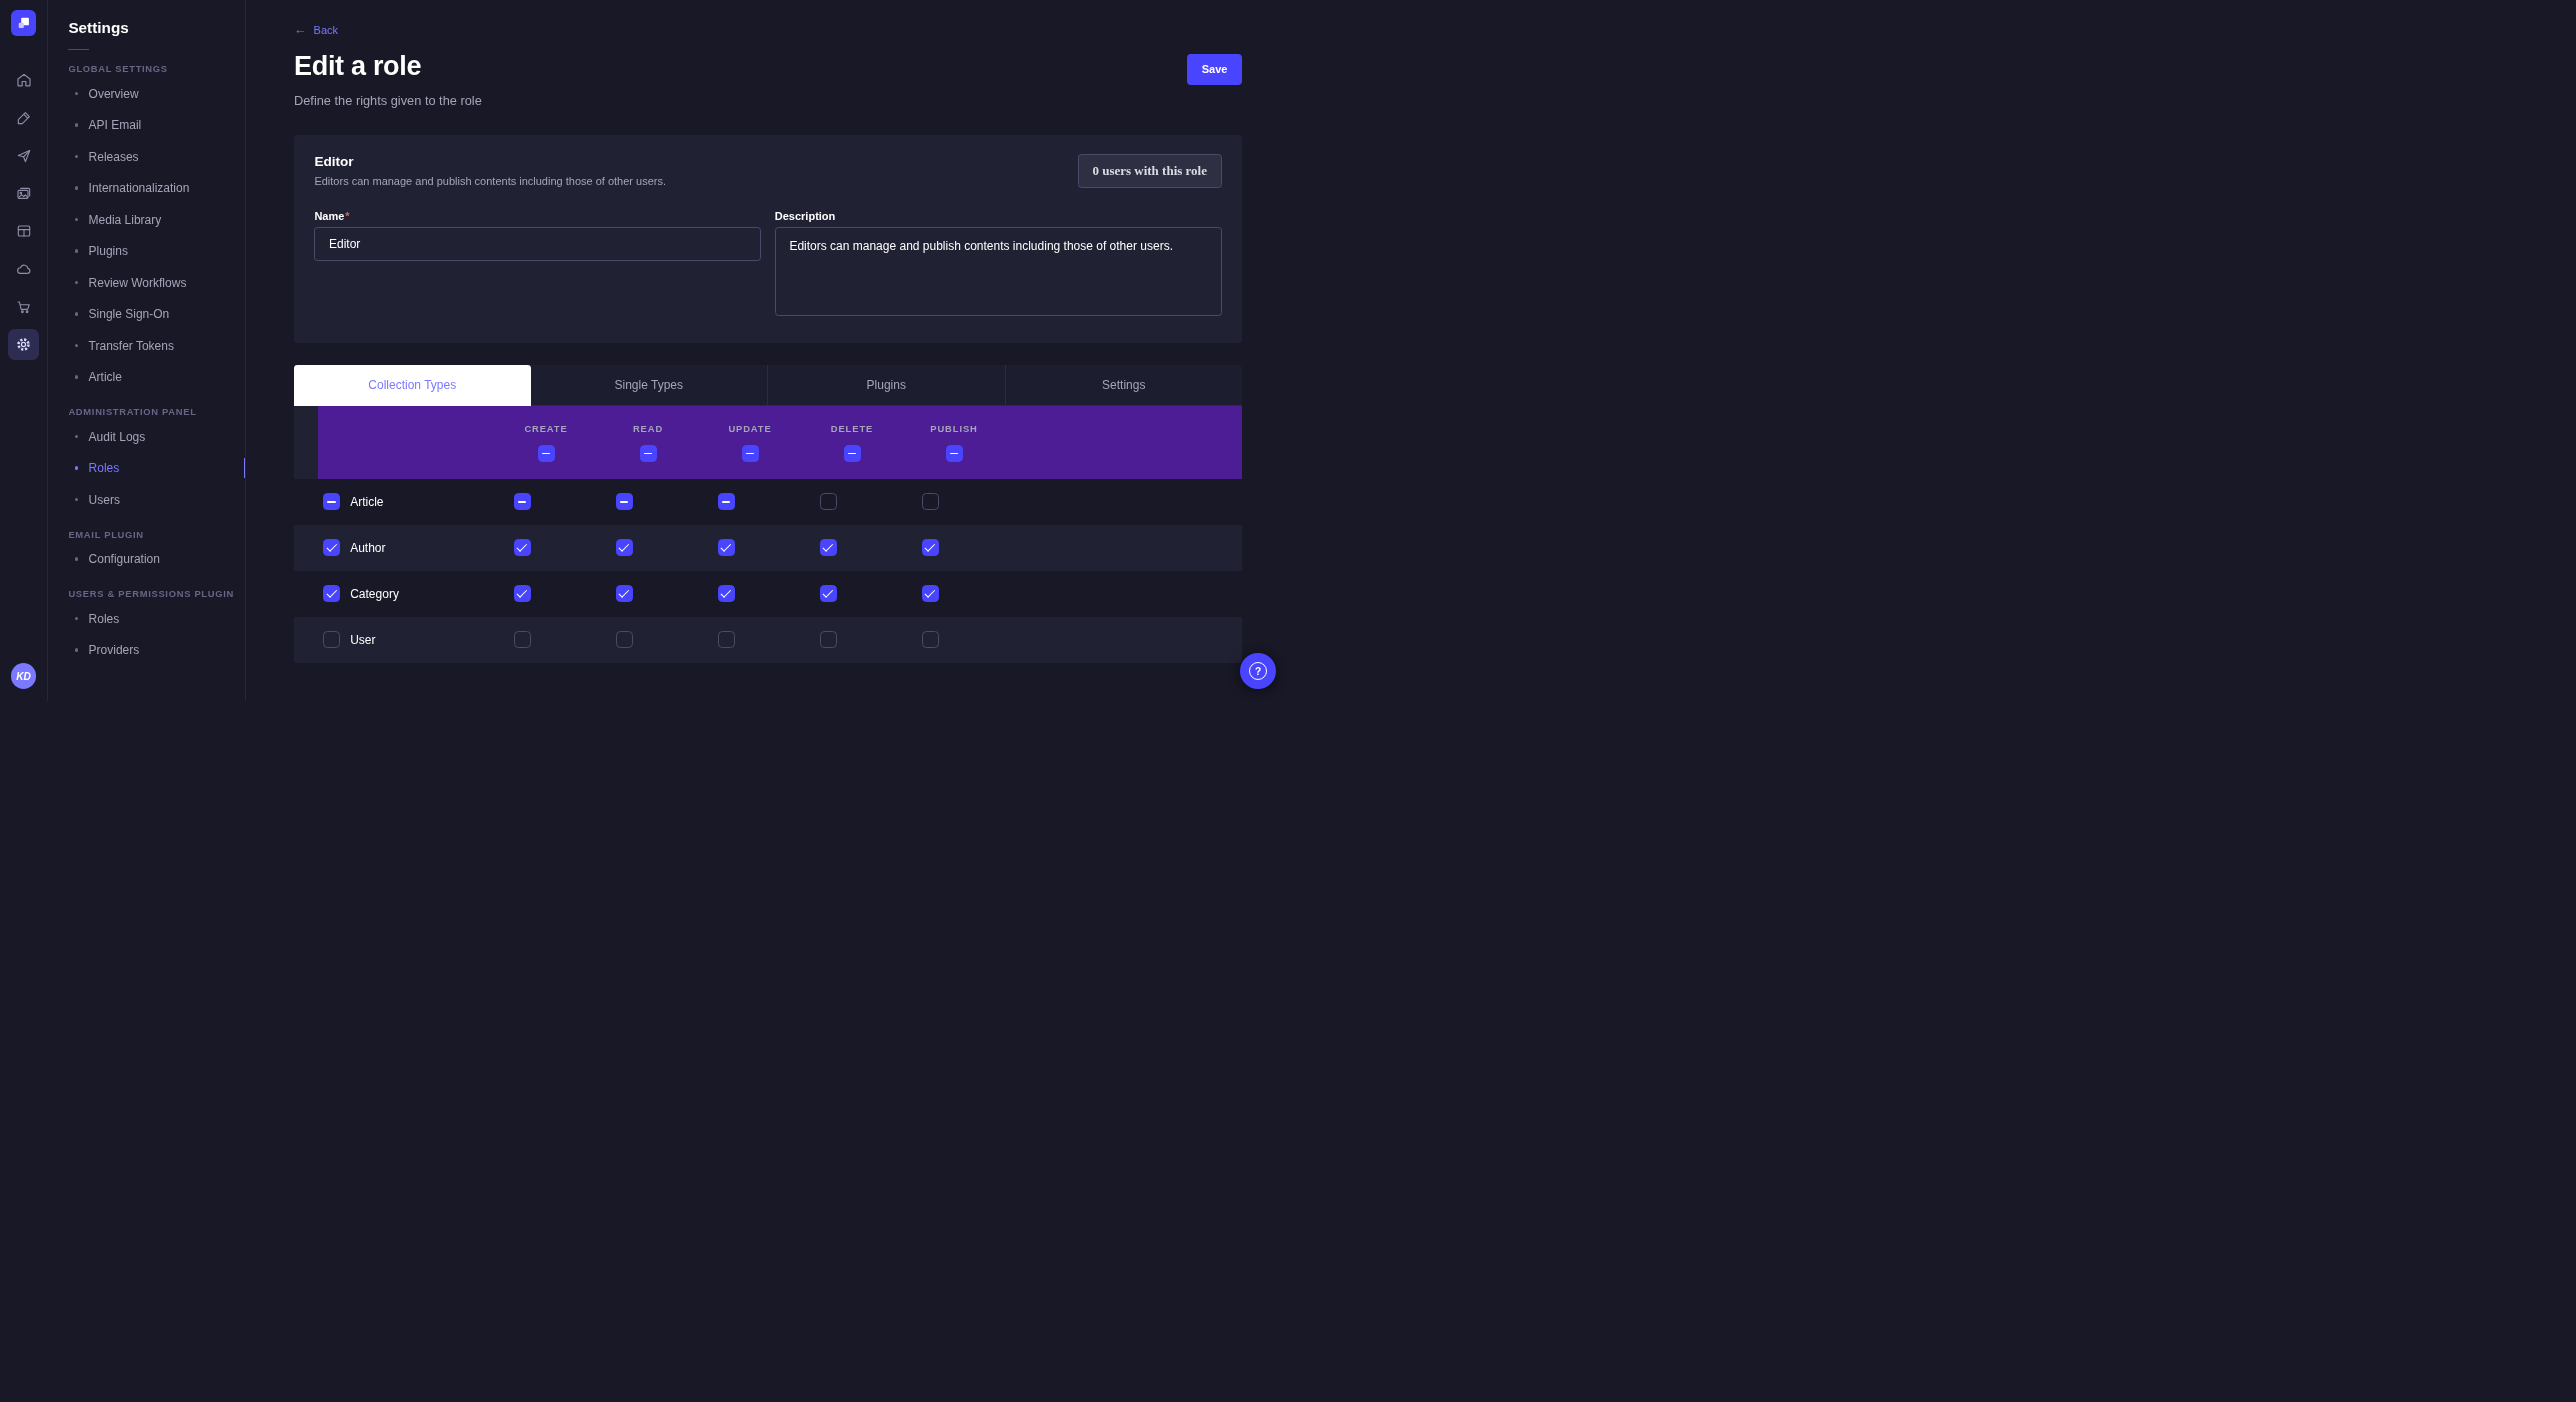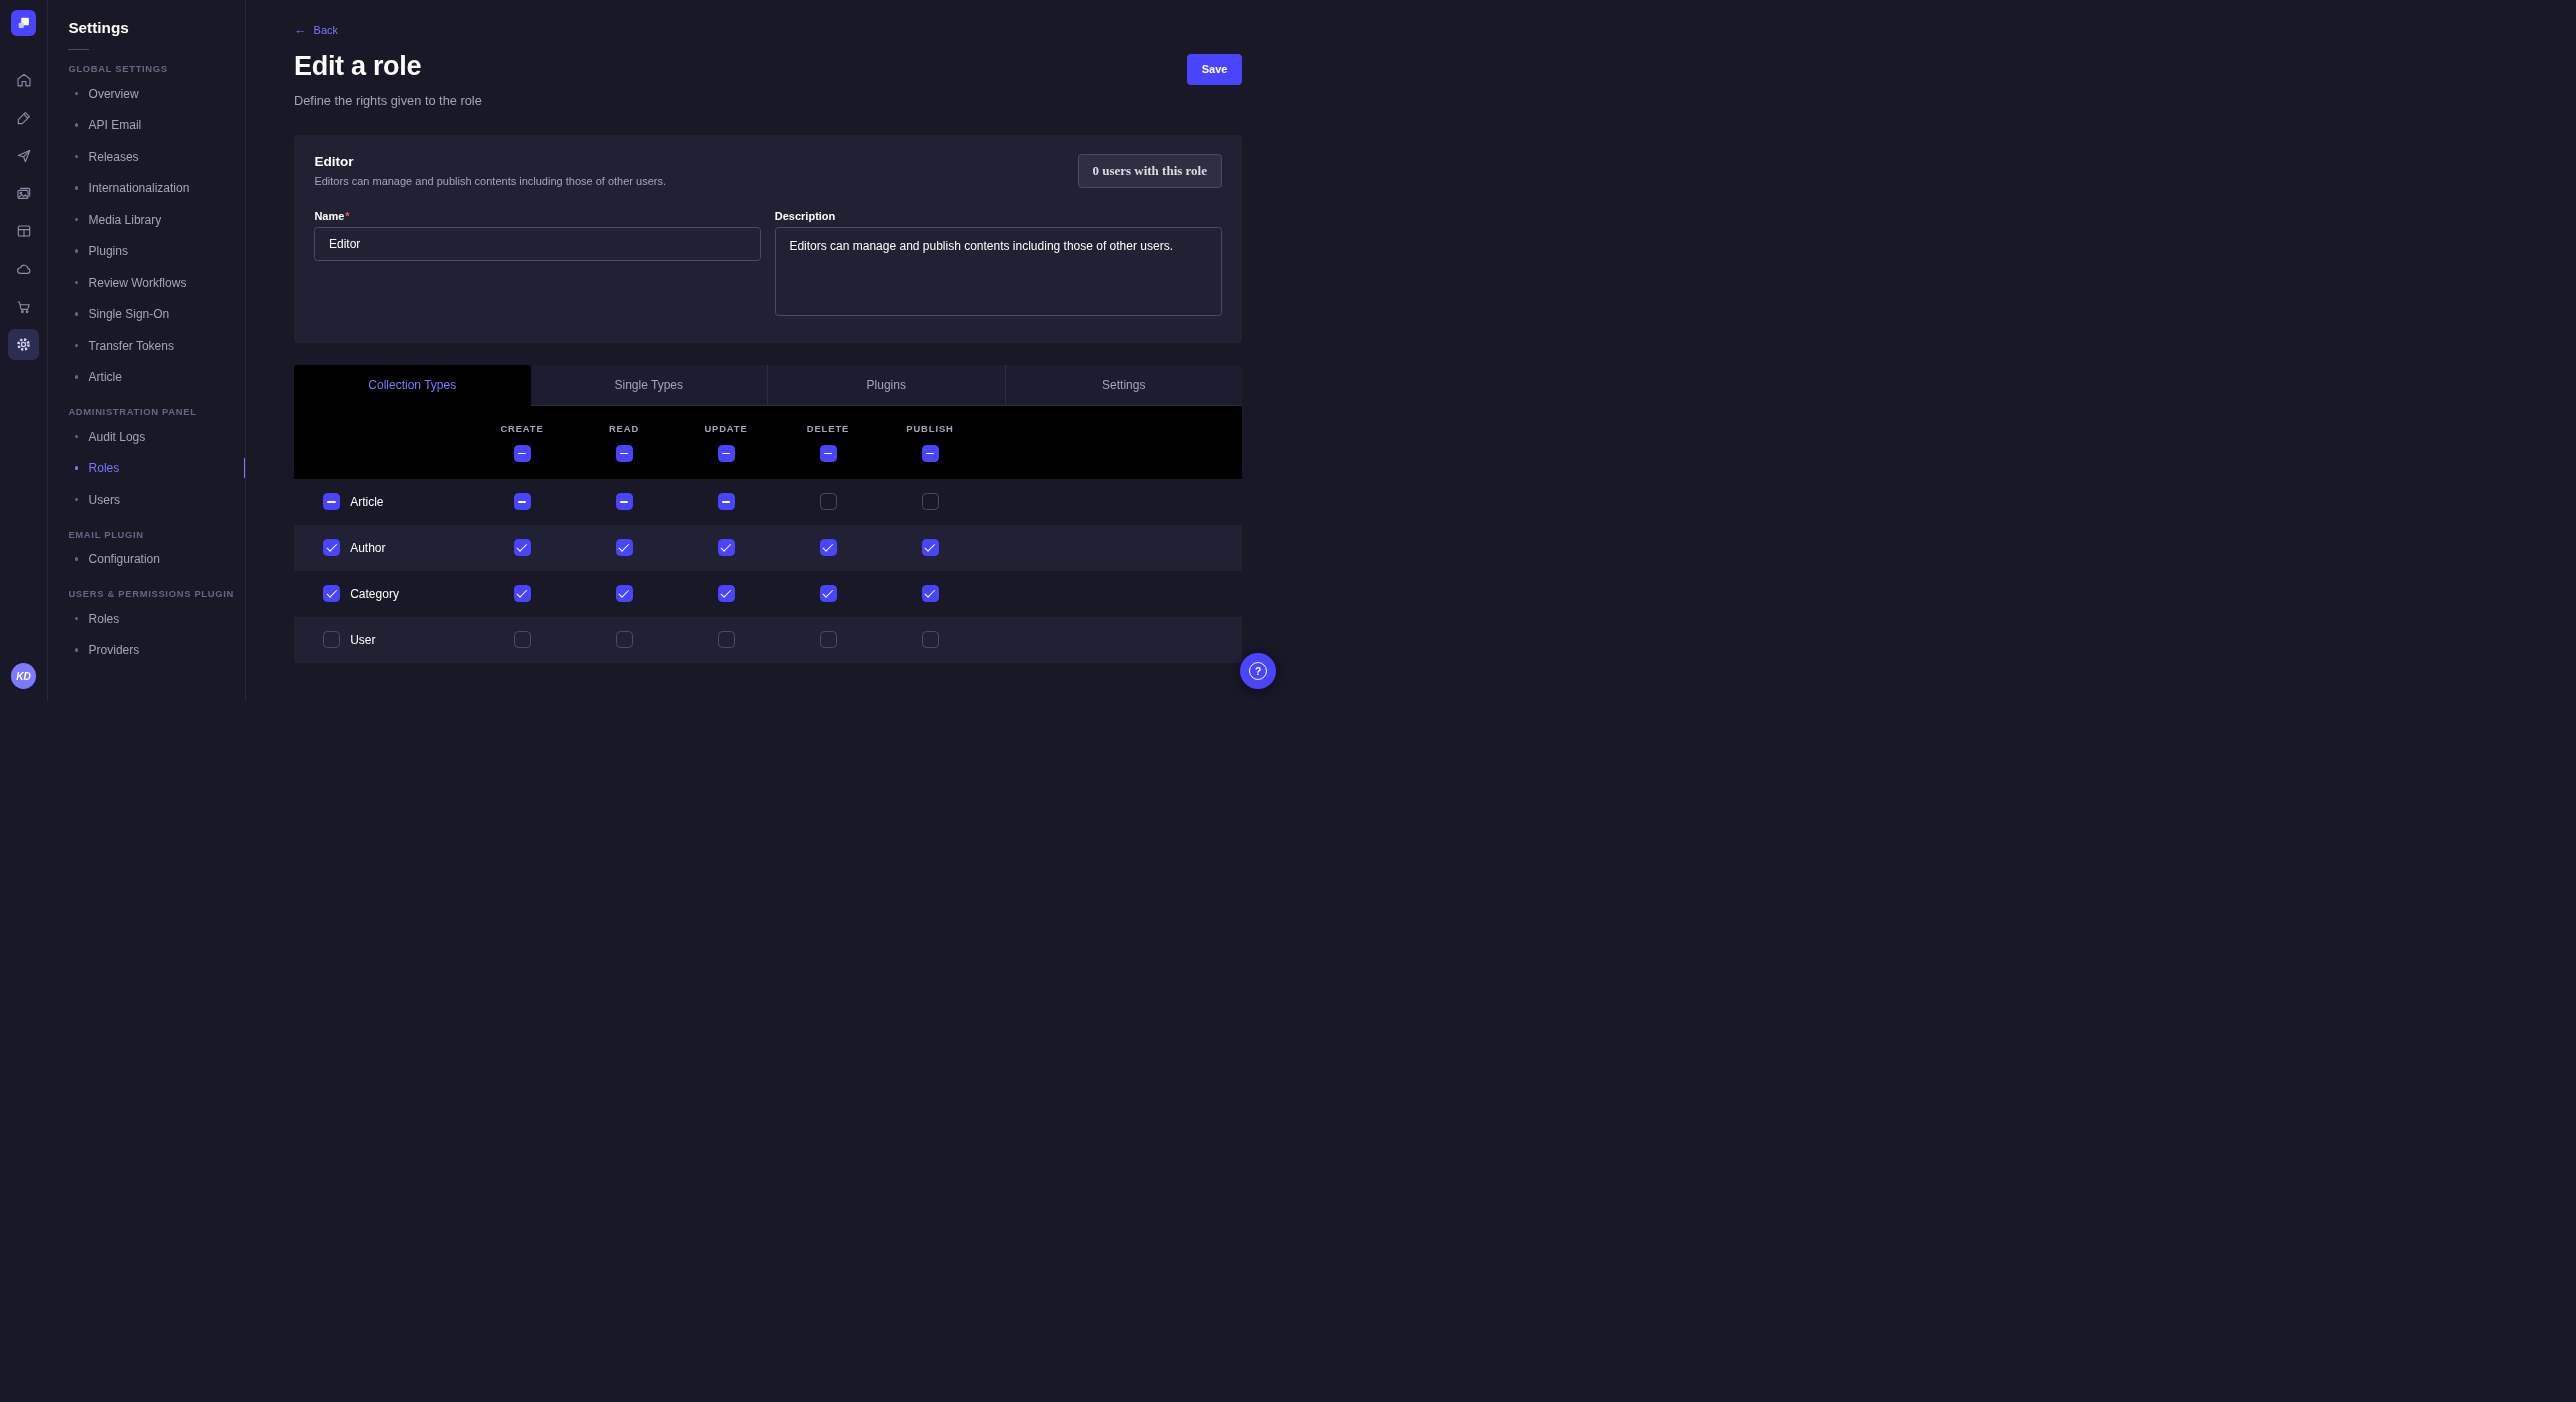--- a/index.html
+++ b/index.html
@@ -116,31 +116,31 @@
   .tabs { display:flex; height:41px; }
   .tab {
     flex:1; display:flex; align-items:center; justify-content:center;
     font-size:12px; color:#a5a5ba; background:#1d1d30; cursor:pointer;
     border:none; border-bottom:0.9px solid #2b2b44; border-left:0.9px solid #2b2b44;
     font-family:inherit;
   }
   .tab:first-child { border-left:none; }
   .tab:last-child { border-top-right-radius:3.4px; }
   .tab.active {
-    background:#000000; color:#7b79ff; font-weight:500;
+    background:#ffffff; color:#7b79ff; font-weight:500;
     border-bottom:none; border-left:none;
     border-top-left-radius:3.4px; border-top-right-radius:3.4px;
   }
   .tab.active + .tab { border-left:none; }
 
   .perm-table { background:#212134; border-radius:0 0 3.4px 3.4px; overflow:hidden; }
   .perm-row { display:flex; align-items:center; height:46px; }
   .perm-row:nth-child(even) { background:#181826; }
   .perm-row:nth-child(odd) { background:#212134; }
-  .perm-header-row { display:flex; align-items:flex-start; height:73px; background:#000000; }
+  .perm-header-row { display:flex; align-items:flex-start; height:73px; background:#4c1d95;margin-left:24px; }
   .label-cell {
     width:177px; flex:0 0 177px; display:flex; align-items:center;
     gap:10.2px; padding-left:29px; font-size:12px; color:#ffffff;
   }
   .perm-cell {
     width:102px; flex:0 0 102px; display:flex; align-items:center; justify-content:center;
   }
   .col-head {
     width:102px; flex:0 0 102px; display:flex; flex-direction:column; align-items:center;
     padding-top:17px; gap:11px;

